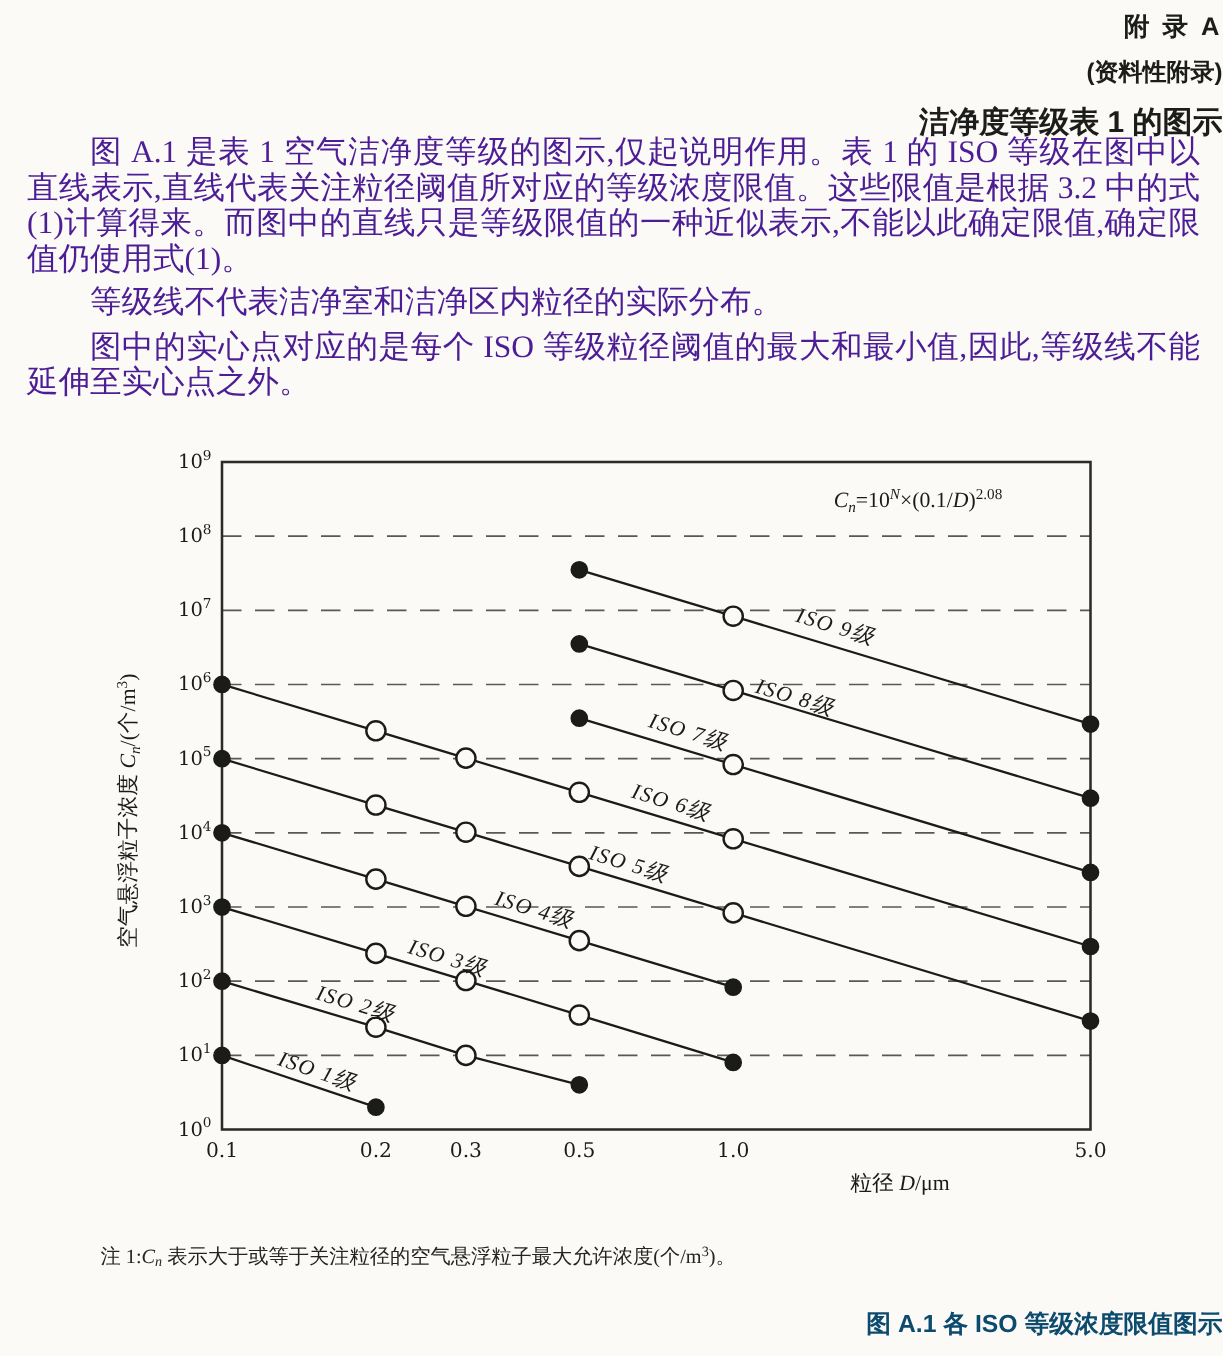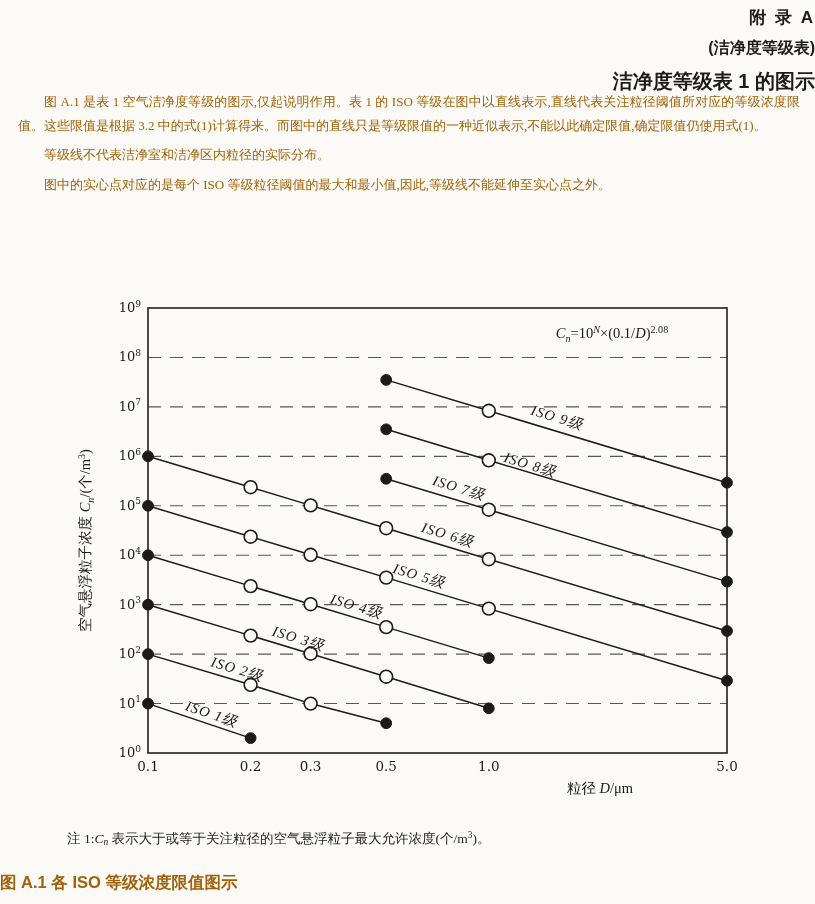--- a/index.html
+++ b/index.html
@@ -8,29 +8,29 @@
     background:#fbfaf7;color:#222220;
     font-family:"Liberation Serif","DejaVu Serif",serif;
   }
   .page{position:relative;width:815px;height:904px;}
   .doc-header{position:absolute;top:6px;left:0;width:100%;text-align:right;
     font-family:"Liberation Sans","DejaVu Sans",sans-serif;font-weight:bold;color:#1c1c1a;}
   .h-line1{font-size:17px;letter-spacing:2px;}
   .h-line2{font-size:16px;margin-top:9px;}
   .h-line3{font-size:20px;margin-top:9px;}
   .body-text{position:absolute;top:90px;left:18px;width:782px;
-    font-size:13px;line-height:23.5px;text-align:justify;color:#a16207;}
+    font-size:21px;line-height:23.5px;text-align:justify;color:#4c1d95;}
   .body-text p{margin:0 0 6px 0;text-indent:2em;}
   .chart-figure{position:absolute;top:285px;left:0;margin:0;width:815px;height:520px;}
   .notes{position:absolute;top:812px;left:55px;width:730px;
     font-size:13.5px;line-height:23px;color:#242422;}
   .notes p{margin:12px;}
-  .caption{position:absolute;top:872px;left:0;width:100%;text-align:left;
+  .caption{position:absolute;top:872px;left:0;width:100%;text-align:right;
     font-family:"Liberation Sans","DejaVu Sans",sans-serif;
-    font-weight:bold;font-size:16.5px;color:#a16207;margin:0;}
+    font-weight:bold;font-size:16.5px;color:#0c4a6e;margin:0;}
   .seg-italic{font-style:italic;}
   .seg-sub{font-size:70%;vertical-align:-0.25em;}
   .seg-sup{font-size:70%;vertical-align:0.5em;}
   
   .grid{stroke:#585856;stroke-width:1.1;stroke-dasharray:13 9;}
   .frame{fill:none;stroke:#2b2b29;stroke-width:1.7;}
   .series-line{fill:none;stroke:#1b1b19;stroke-width:1.5;}
   .marker-filled{fill:#1b1b19;stroke:#1b1b19;stroke-width:1;}
   .marker-open{fill:#fbfaf7;stroke:#1b1b19;stroke-width:1.6;}
   .series-label{font-family:"Liberation Serif","DejaVu Serif",serif;
@@ -40,21 +40,21 @@
   .axis-title{font-family:"Liberation Serif","DejaVu Serif",serif;font-size:14.5px;fill:#1b1b19;}
   .formula{font-family:"Liberation Serif","DejaVu Serif",serif;font-size:14.5px;fill:#1b1b19;}
 </style>
 </head>
 <body>
 
 <div class="page">
 
   <div class="doc-header">
     <div class="h-line1">附  录  A</div>
-    <div class="h-line2">(洁净度等级表)</div>
+    <div class="h-line2">(资料性附录)</div>
     <div class="h-line3">洁净度等级表 1 的图示</div>
   </div>
 
   <div class="body-text">
     <p>图 A.1 是表 1 空气洁净度等级的图示,仅起说明作用。表 1 的 ISO 等级在图中以直线表示,直线代表关注粒径阈值所对应的等级浓度限值。这些限值是根据 3.2 中的式(1)计算得来。而图中的直线只是等级限值的一种近似表示,不能以此确定限值,确定限值仍使用式(1)。</p>
     <p>等级线不代表洁净室和洁净区内粒径的实际分布。</p>
     <p>图中的实心点对应的是每个 ISO 等级粒径阈值的最大和最小值,因此,等级线不能延伸至实心点之外。</p>
   </div>
 
   <figure class="chart-figure">

